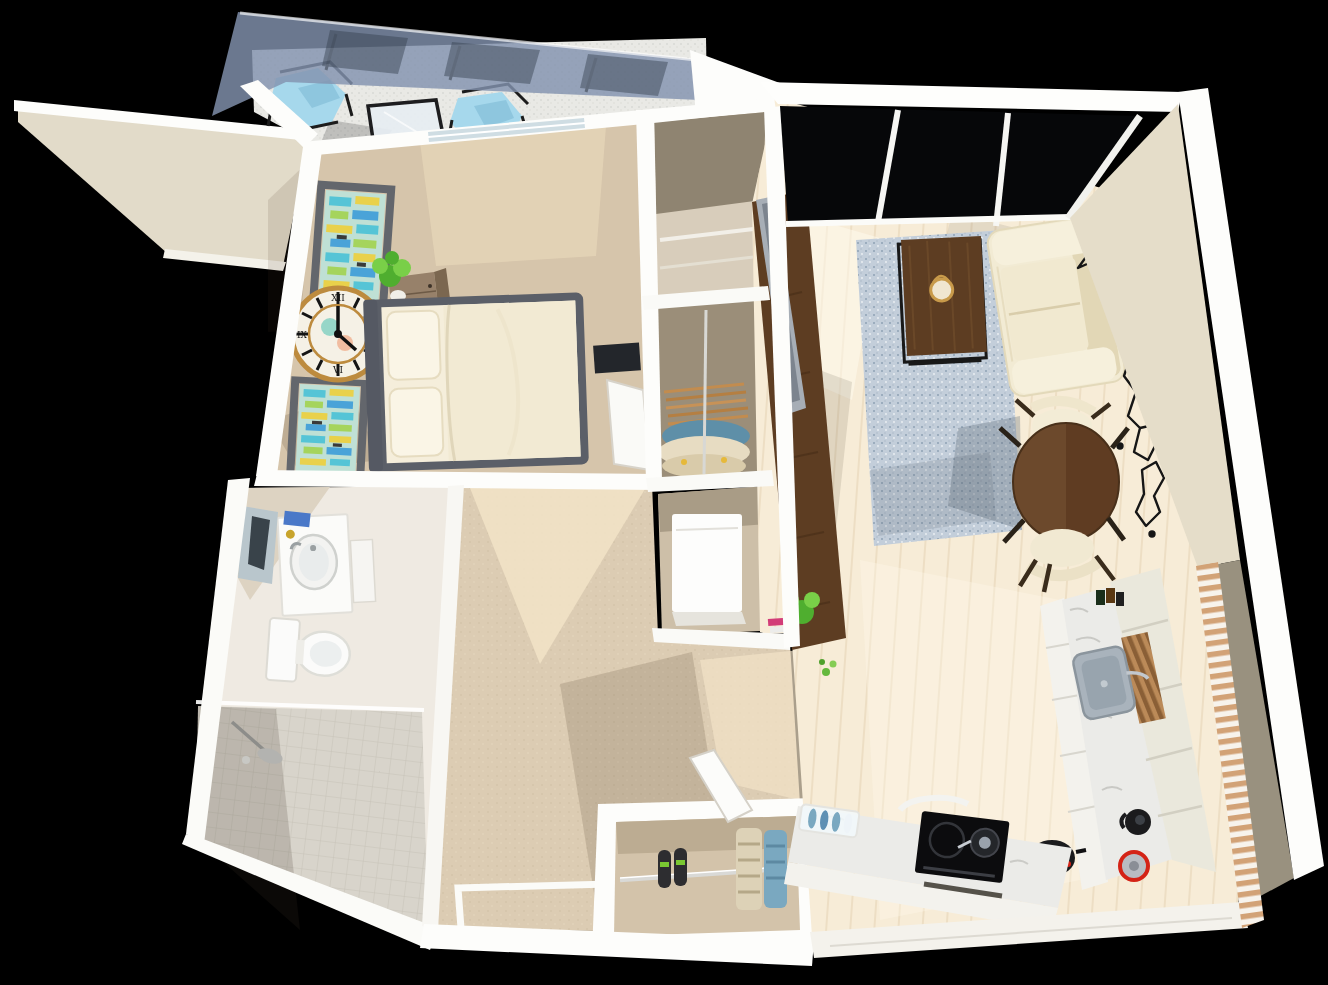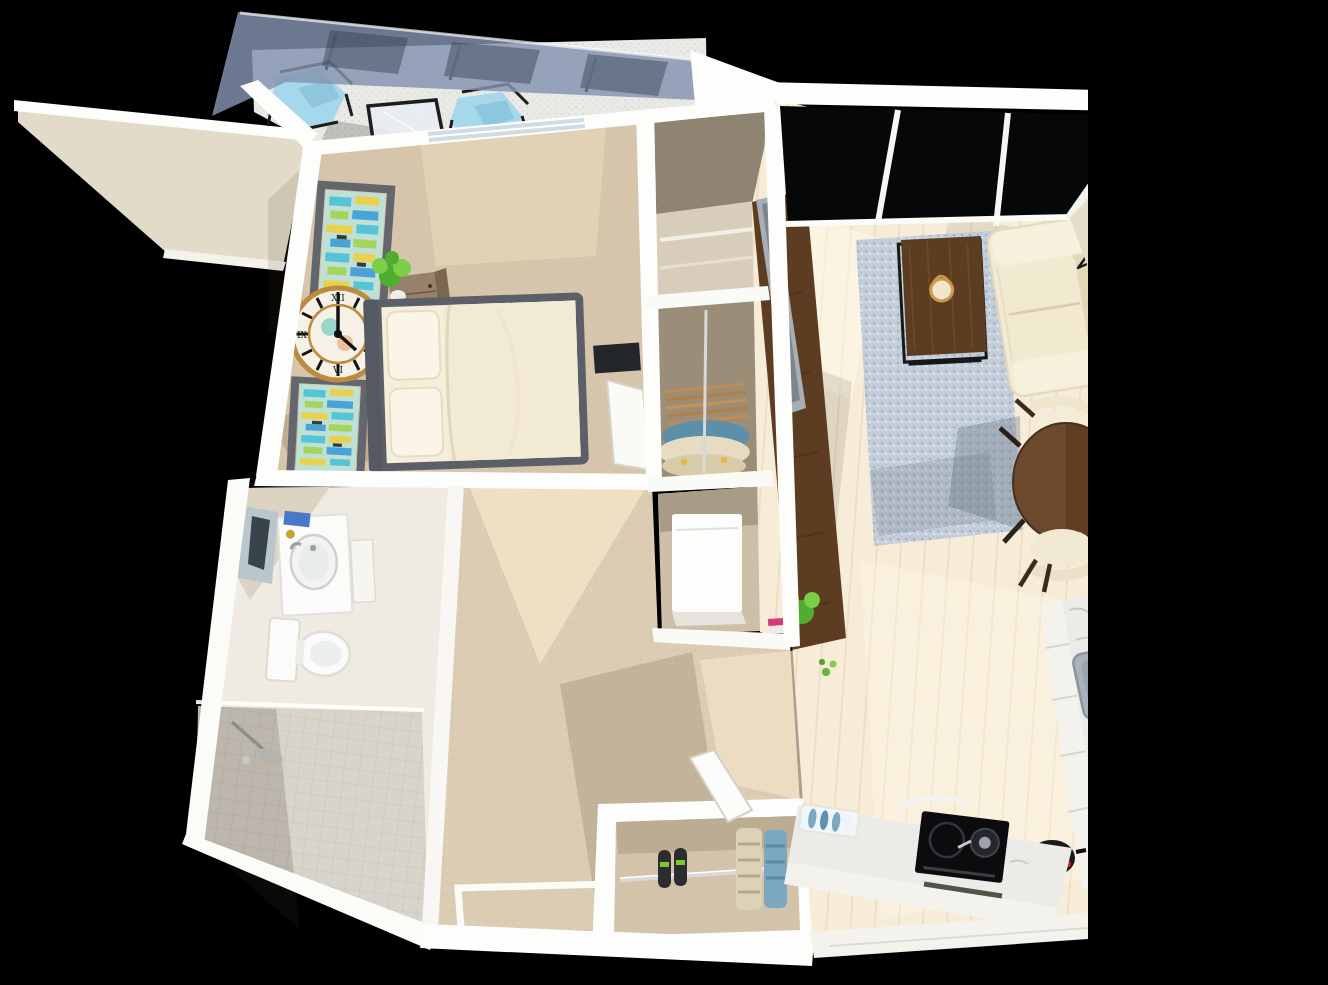--- a/index.html
+++ b/index.html
@@ -1,16 +1,16 @@
 <!DOCTYPE html>
 <html><head>
 <meta charset="utf-8">
 <style>
   html,body{margin:0;padding:0;background:#000;}
-  .stage{position:relative;width:1088px;height:985px;background:#be185d;overflow:hidden;
+  .stage{position:relative;width:1328px;height:985px;background:#be185d;overflow:hidden;
          font-family:"DejaVu Sans",sans-serif;text-align:right;}
   .stage svg{position:absolute;inset:0;display:block;}
   text{font-family:"DejaVu Serif",serif;}
 </style>
 </head>
 <body>
 
 <div class="stage">
 <svg viewBox="0 0 1328 985" width="1328" height="985">
   <defs>

